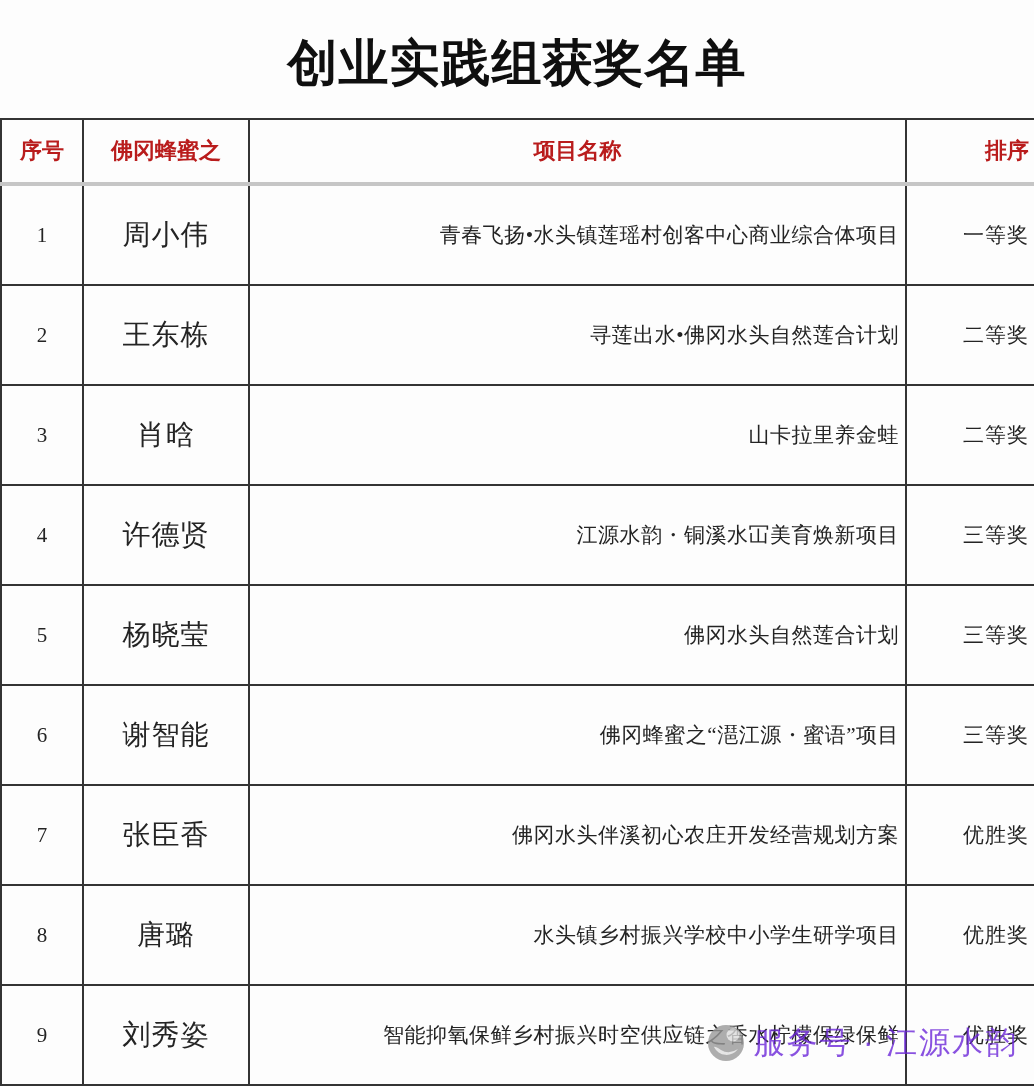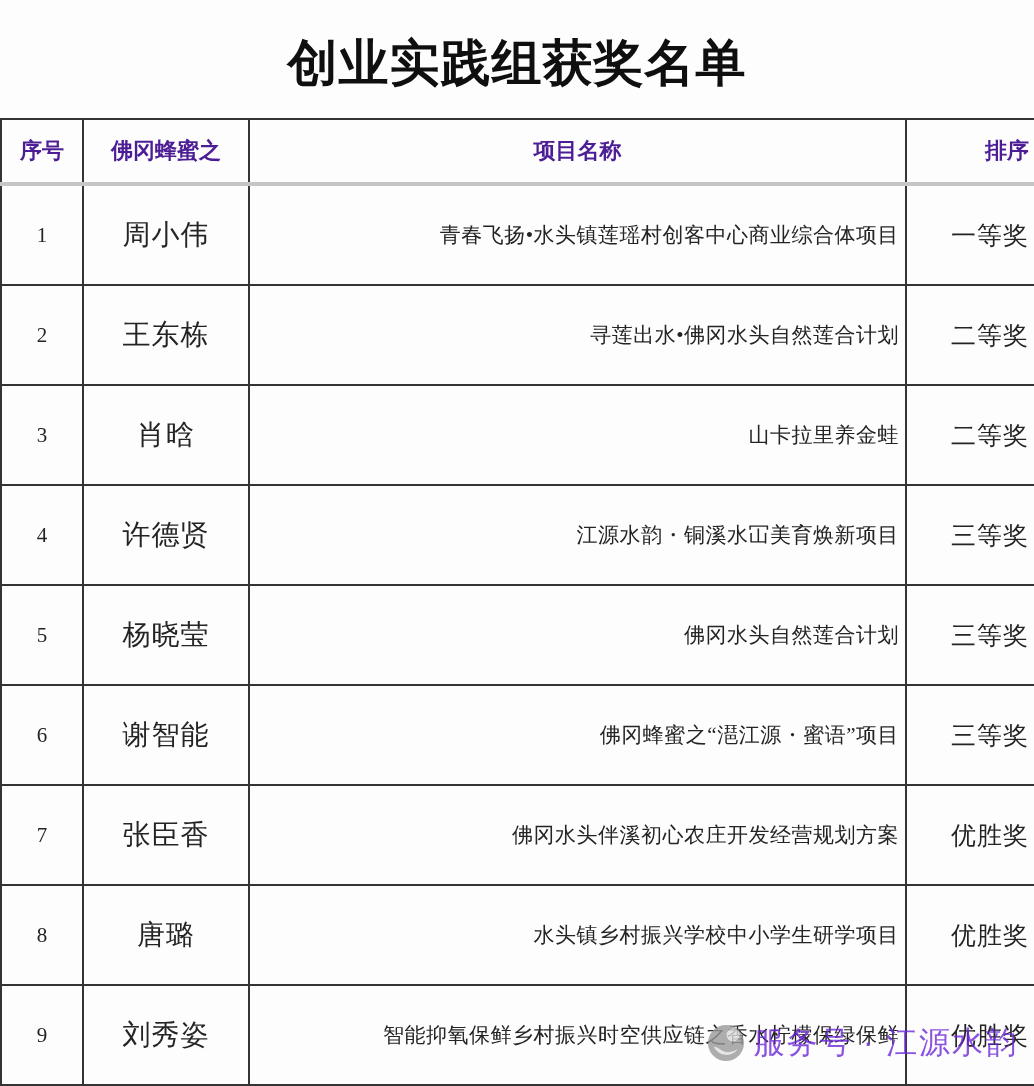--- a/index.html
+++ b/index.html
@@ -38,32 +38,32 @@
     padding:0 6px;
     overflow:hidden;
     background:transparent;
   }
   .award-table th:last-child,
   .award-table td:last-child{border-right:none;text-align:right;}
   .award-table th{
     height:62px;
     font-size:22px;
     font-weight:700;
-    color:#4c1d95;
+    color:#b91c1c;
     border-bottom:4px solid #c6c6c6;
   }
   .award-table td{height:98px;}
   .col-no{width:82px;}
   .col-leader{width:166px;}
   .col-project{width:657px;}
   .col-award{width:129px;}
   td.cell-no{font-size:21px;}
   td.cell-leader{font-size:28px;letter-spacing:1px;}
   td.cell-project{font-size:21px;letter-spacing:0.5px;text-align:right;}
-  td.cell-award{font-size:25px;letter-spacing:1px;}
+  td.cell-award{font-size:21px;letter-spacing:1px;}
   .watermark{
     position:absolute;
     top:1022px;
     right:16px;
     display:flex;
     align-items:center;
     gap:8px;
     color:#6d28d9;
     opacity:0.8;
     font-size:31px;

